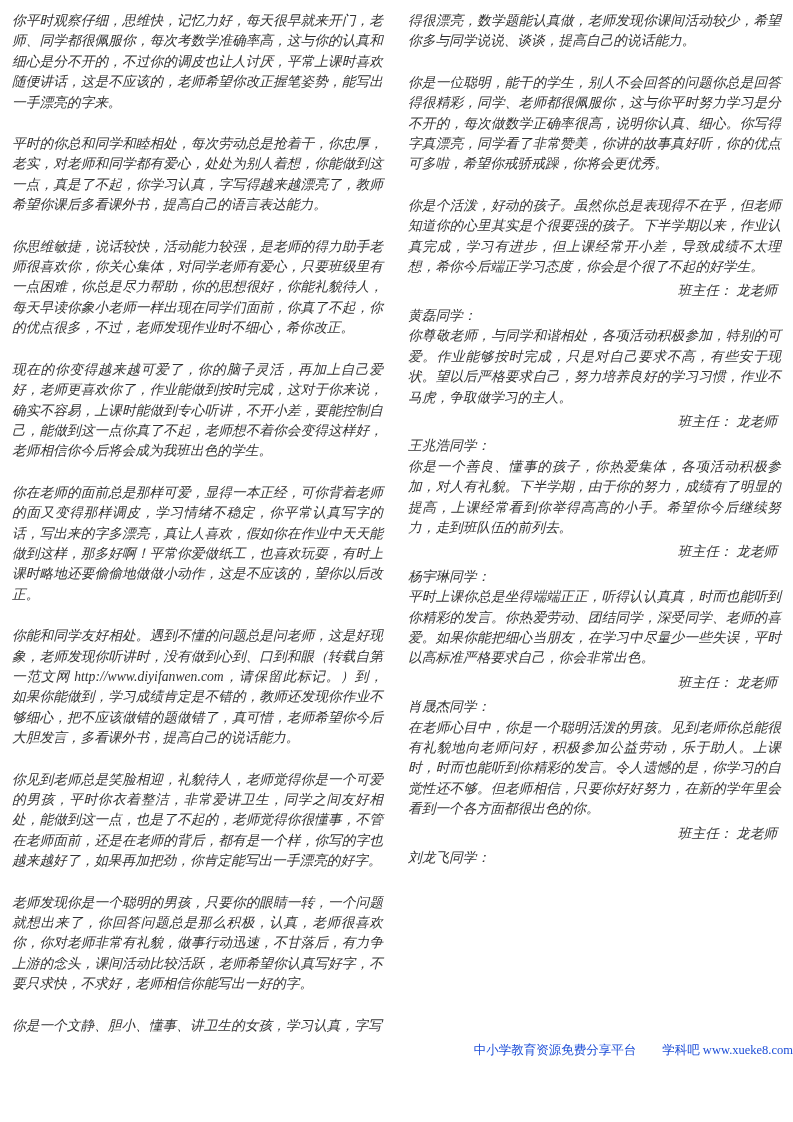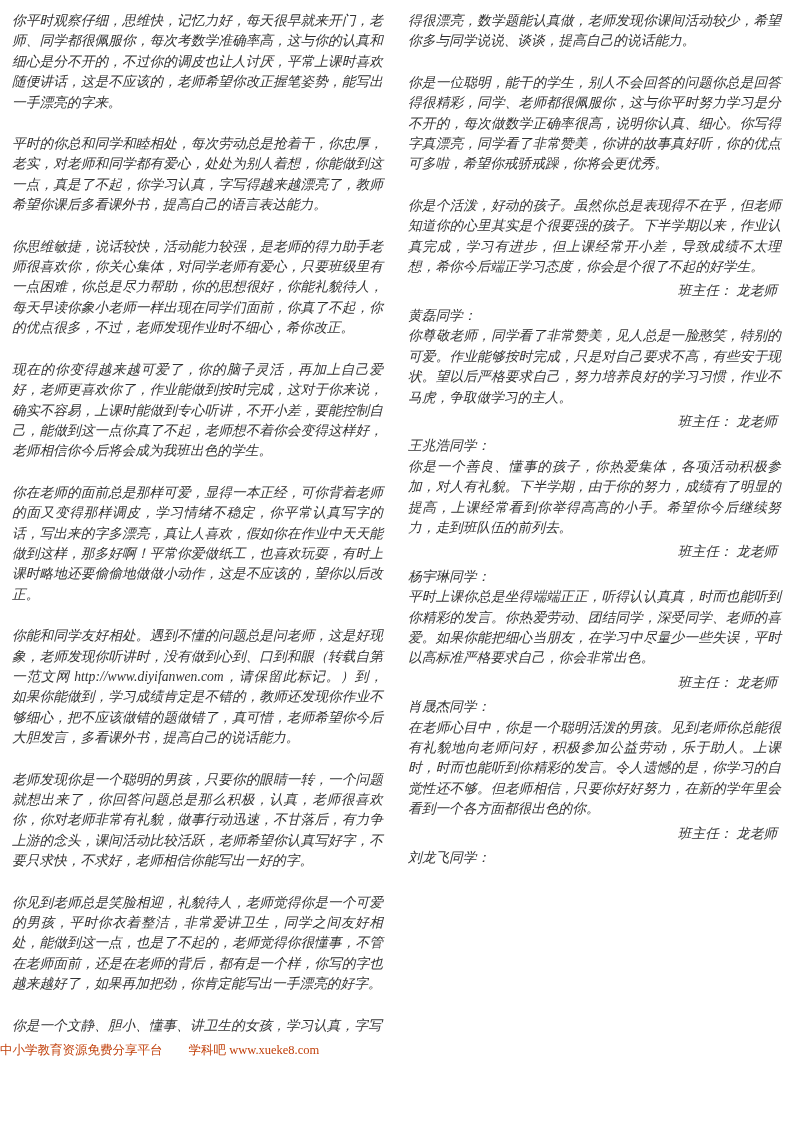--- a/index.html
+++ b/index.html
@@ -36,55 +36,55 @@
   }
   .para { margin: 0 0 21px 0; }
   .para-tight { margin: 0; }
   .student-heading { margin: 0; text-align: left; }
   .signoff { margin: 4px; text-align: right; }
   .footer {
     position: absolute;
     top: 1041px;
     left: 0;
     width: 100%;
-    text-align: left;
+    text-align: right;
     font-size: 12.5px;
     line-height: 18px;
-    color: #c2410c;
+    color: #1d4ed8;
     white-space: nowrap;
   }
   .footer .site { margin-left: 26px; }
 </style>
 </head>
 <body>
 
 <div class="page">
   <div class="cols">
 
     <div class="col col-left">
       <p class="para">你平时观察仔细，思维快，记忆力好，每天很早就来开门，老师、同学都很佩服你，每次考数学准确率高，这与你的认真和细心是分不开的，不过你的调皮也让人讨厌，平常上课时喜欢随便讲话，这是不应该的，老师希望你改正握笔姿势，能写出一手漂亮的字来。</p>
       <p class="para">平时的你总和同学和睦相处，每次劳动总是抢着干，你忠厚，老实，对老师和同学都有爱心，处处为别人着想，你能做到这一点，真是了不起，你学习认真，字写得越来越漂亮了，教师希望你课后多看课外书，提高自己的语言表达能力。</p>
       <p class="para">你思维敏捷，说话较快，活动能力较强，是老师的得力助手老师很喜欢你，你关心集体，对同学老师有爱心，只要班级里有一点困难，你总是尽力帮助，你的思想很好，你能礼貌待人，每天早读你象小老师一样出现在同学们面前，你真了不起，你的优点很多，不过，老师发现作业时不细心，希你改正。</p>
       <p class="para">现在的你变得越来越可爱了，你的脑子灵活，再加上自己爱好，老师更喜欢你了，作业能做到按时完成，这对于你来说，确实不容易，上课时能做到专心听讲，不开小差，要能控制自己，能做到这一点你真了不起，老师想不着你会变得这样好，老师相信你今后将会成为我班出色的学生。</p>
       <p class="para">你在老师的面前总是那样可爱，显得一本正经，可你背着老师的面又变得那样调皮，学习情绪不稳定，你平常认真写字的话，写出来的字多漂亮，真让人喜欢，假如你在作业中天天能做到这样，那多好啊！平常你爱做纸工，也喜欢玩耍，有时上课时略地还要偷偷地做做小动作，这是不应该的，望你以后改正。</p>
       <p class="para">你能和同学友好相处。遇到不懂的问题总是问老师，这是好现象，老师发现你听讲时，没有做到心到、口到和眼（转载自第一范文网 http://www.diyifanwen.com，请保留此标记。）到，如果你能做到，学习成绩肯定是不错的，教师还发现你作业不够细心，把不应该做错的题做错了，真可惜，老师希望你今后大胆发言，多看课外书，提高自己的说话能力。</p>
+      <p class="para">你见到老师总是笑脸相迎，礼貌待人，老师觉得你是一个可爱的男孩，平时你衣着整洁，非常爱讲卫生，同学之间友好相处，能做到这一点，也是了不起的，老师觉得你很懂事，不管在老师面前，还是在老师的背后，都有是一个样，你写的字也越来越好了，如果再加把劲，你肯定能写出一手漂亮的好字。</p>
       <p class="para">老师发现你是一个聪明的男孩，只要你的眼睛一转，一个问题就想出来了，你回答问题总是那么积极，认真，老师很喜欢你，你对老师非常有礼貌，做事行动迅速，不甘落后，有力争上游的念头，课间活动比较活跃，老师希望你认真写好字，不要只求快，不求好，老师相信你能写出一好的字。</p>
-      <p class="para">你见到老师总是笑脸相迎，礼貌待人，老师觉得你是一个可爱的男孩，平时你衣着整洁，非常爱讲卫生，同学之间友好相处，能做到这一点，也是了不起的，老师觉得你很懂事，不管在老师面前，还是在老师的背后，都有是一个样，你写的字也越来越好了，如果再加把劲，你肯定能写出一手漂亮的好字。</p>
       <p class="para-tight">你是一个文静、胆小、懂事、讲卫生的女孩，学习认真，字写</p>
     </div>
 
     <div class="col col-right">
       <p class="para">得很漂亮，数学题能认真做，老师发现你课间活动较少，希望你多与同学说说、谈谈，提高自己的说话能力。</p>
       <p class="para">你是一位聪明，能干的学生，别人不会回答的问题你总是回答得很精彩，同学、老师都很佩服你，这与你平时努力学习是分不开的，每次做数学正确率很高，说明你认真、细心。你写得字真漂亮，同学看了非常赞美，你讲的故事真好听，你的优点可多啦，希望你戒骄戒躁，你将会更优秀。</p>
 
       <p class="para-tight">你是个活泼，好动的孩子。虽然你总是表现得不在乎，但老师知道你的心里其实是个很要强的孩子。下半学期以来，作业认真完成，学习有进步，但上课经常开小差，导致成绩不太理想，希你今后端正学习态度，你会是个很了不起的好学生。</p>
       <div class="signoff">班主任： 龙老师</div>
 
       <div class="student-heading">黄磊同学：</div>
-      <p class="para-tight">你尊敬老师，同学看了非常赞美，见人总是一脸憨笑，特别的可爱。作业能够按时完成，只是对自己要求不高，有些安于现状。望以后严格要求自己，努力培养良好的学习习惯，作业不马虎，争取做学习的主人。</p>
+      <p class="para-tight">你尊敬老师，与同学和谐相处，各项活动积极参加，特别的可爱。作业能够按时完成，只是对自己要求不高，有些安于现状。望以后严格要求自己，努力培养良好的学习习惯，作业不马虎，争取做学习的主人。</p>
       <div class="signoff">班主任： 龙老师</div>
 
       <div class="student-heading">王兆浩同学：</div>
       <p class="para-tight">你是一个善良、懂事的孩子，你热爱集体，各项活动积极参加，对人有礼貌。下半学期，由于你的努力，成绩有了明显的提高，上课经常看到你举得高高的小手。希望你今后继续努力，走到班队伍的前列去。</p>
       <div class="signoff">班主任： 龙老师</div>
 
       <div class="student-heading">杨宇琳同学：</div>
       <p class="para-tight">平时上课你总是坐得端端正正，听得认认真真，时而也能听到你精彩的发言。你热爱劳动、团结同学，深受同学、老师的喜爱。如果你能把细心当朋友，在学习中尽量少一些失误，平时以高标准严格要求自己，你会非常出色。</p>
       <div class="signoff">班主任： 龙老师</div>
 

